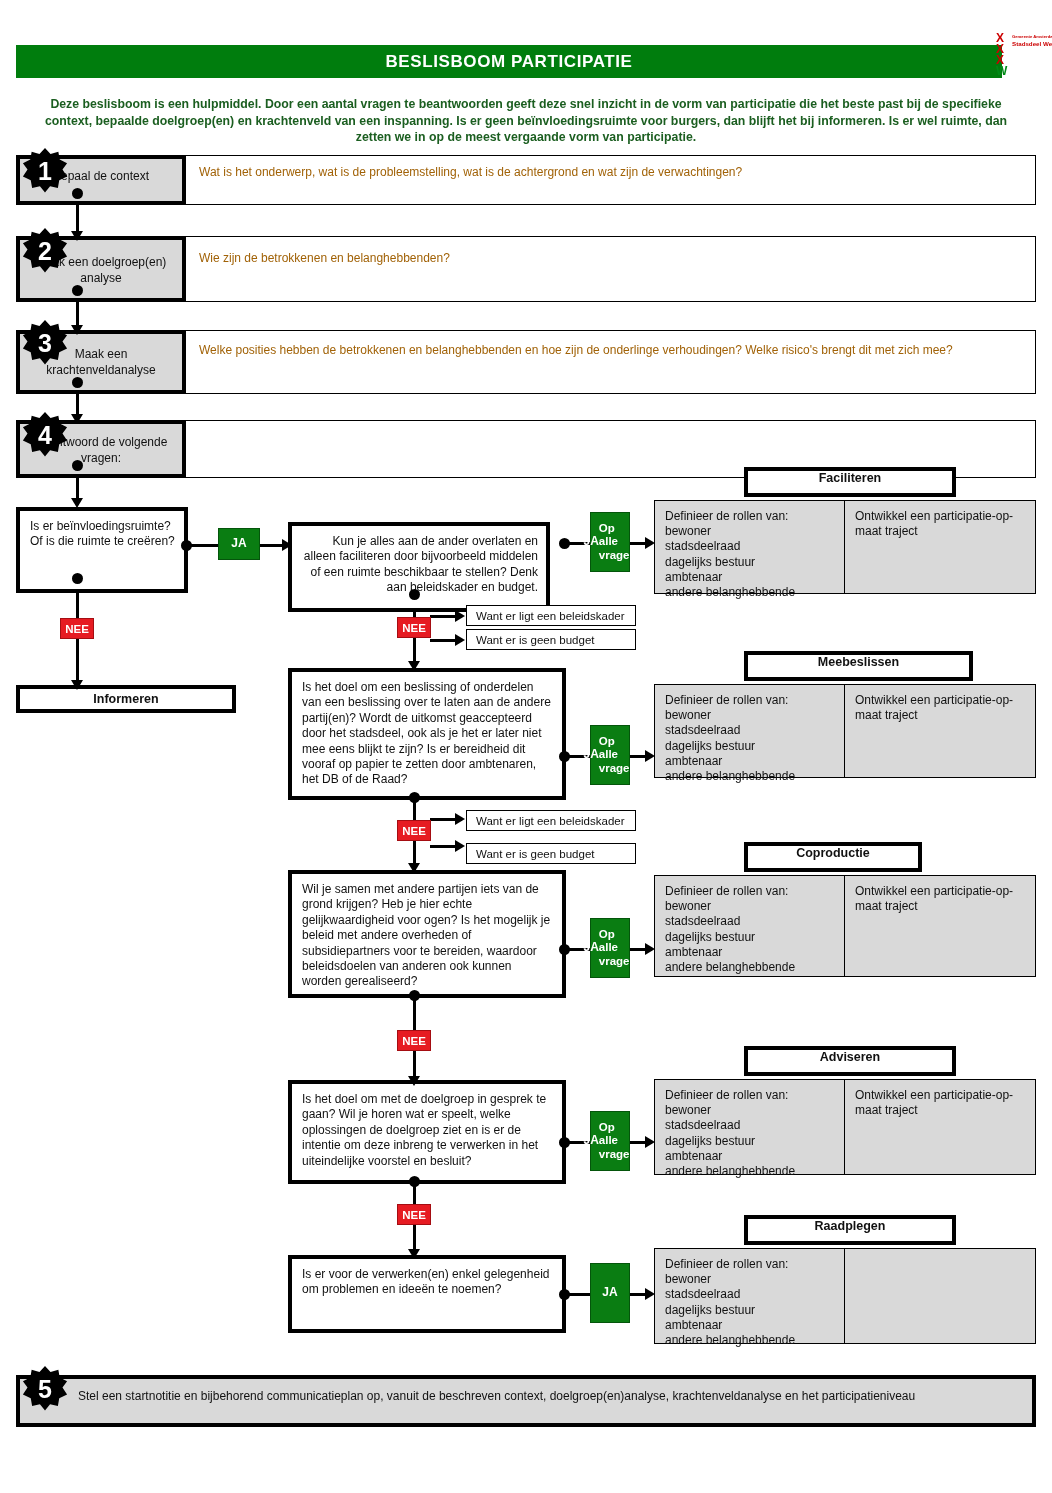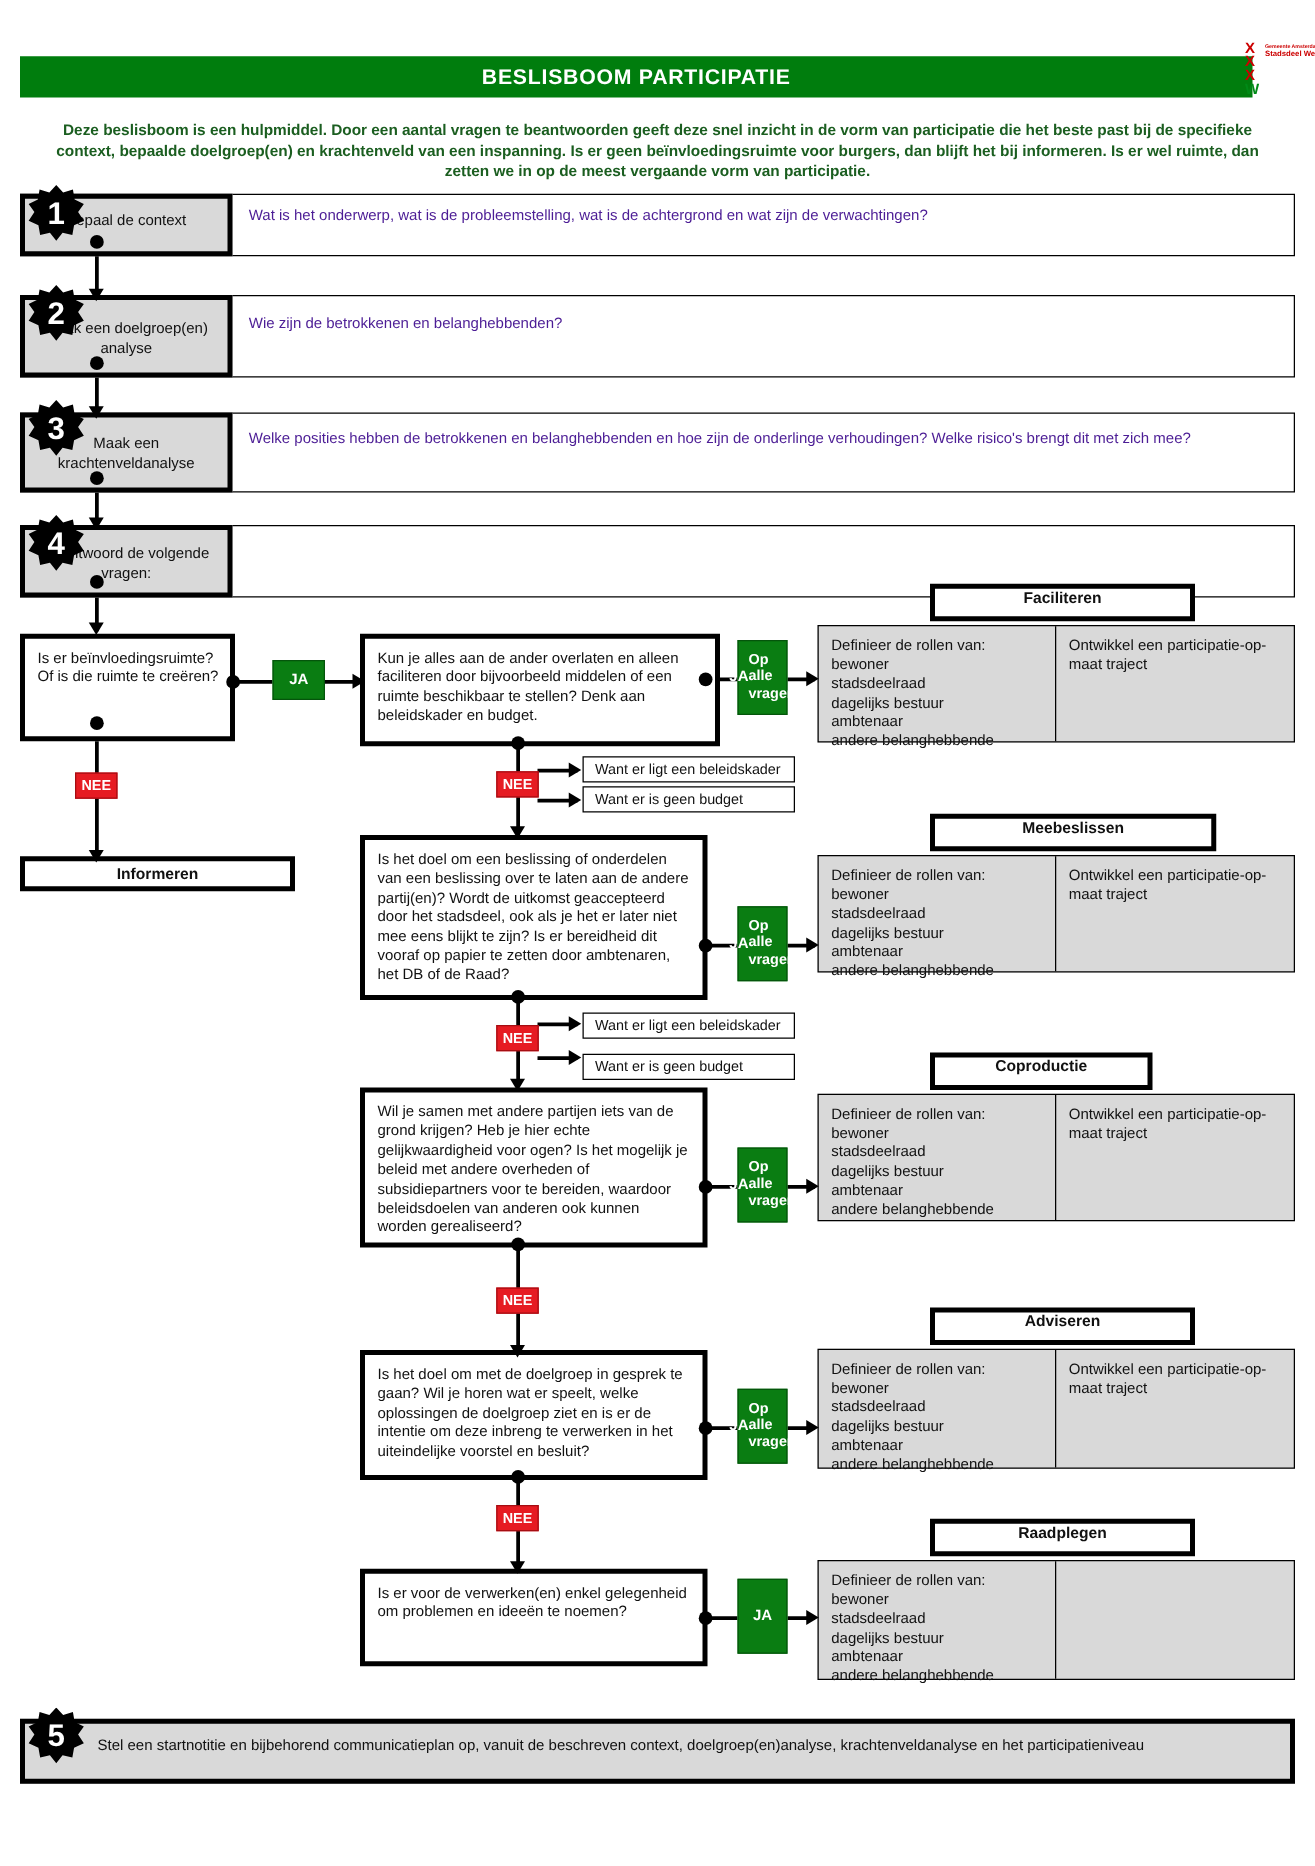--- a/index.html
+++ b/index.html
@@ -38,21 +38,21 @@
   }
 
   
   .step-row{position:absolute;}
   .step-right{
     position:absolute;left:0;top:0;height:100%;width:100%;
     background:#ffffff;border:1px solid #000;box-sizing:border-box;
   }
   .step-right-text{
     position:absolute;left:10px;top:9px;right:8px;
-    font-size:12px;line-height:15px;color:#4c1d95;
+    font-size:12px;line-height:15px;color:#a16207;
   }
   .step-left{
     position:absolute;left:0;top:0;width:170px;height:100%;
     background:#d9d9d9;border:4px solid #000;box-sizing:border-box;
     z-index:3;
   }
   .step-left-text{
     position:absolute;left:0;top:9px;width:100%;
     text-align:center;font-size:12px;line-height:16px;color:#111;
   }
@@ -241,21 +241,21 @@
   <div class="vline" style="left:76px;top:578px;height:110px;"></div>
   <div class="nee" style="left:60px;top:618px;">
       <span>NEE</span>
     </div>
   <div class="arrow-down" style="left:71px;top:680px;"></div>
 
   <div class="informeren" style="left:16px;top:685px;width:220px;height:28px;">
     <span>Informeren</span>
   </div>
 
-  <div class="qbox" style="left:288px;top:507px;width:288px;height:90px;">
+  <div class="qbox" style="left:288px;top:522px;width:262px;height:90px;text-align:right;">
     <div class="qbox-text">Kun je alles aan de ander overlaten en alleen faciliteren door bijvoorbeeld middelen of een ruimte beschikbaar te stellen? Denk aan beleidskader en budget.</div>
   </div>
   <div class="dot" style="left:559px;top:538px;"></div>
   <div class="hline" style="left:566px;top:542px;width:24px;"></div>
   <div class="ja" style="left:590px;top:512px;width:40px;height:60px;">
     <span>JA</span>
     <span class="sub">Op alle vragen</span>
   </div>
   <div class="hline" style="left:630px;top:542px;width:22px;"></div>
   <div class="arrow-right" style="left:645px;top:537px;"></div>

